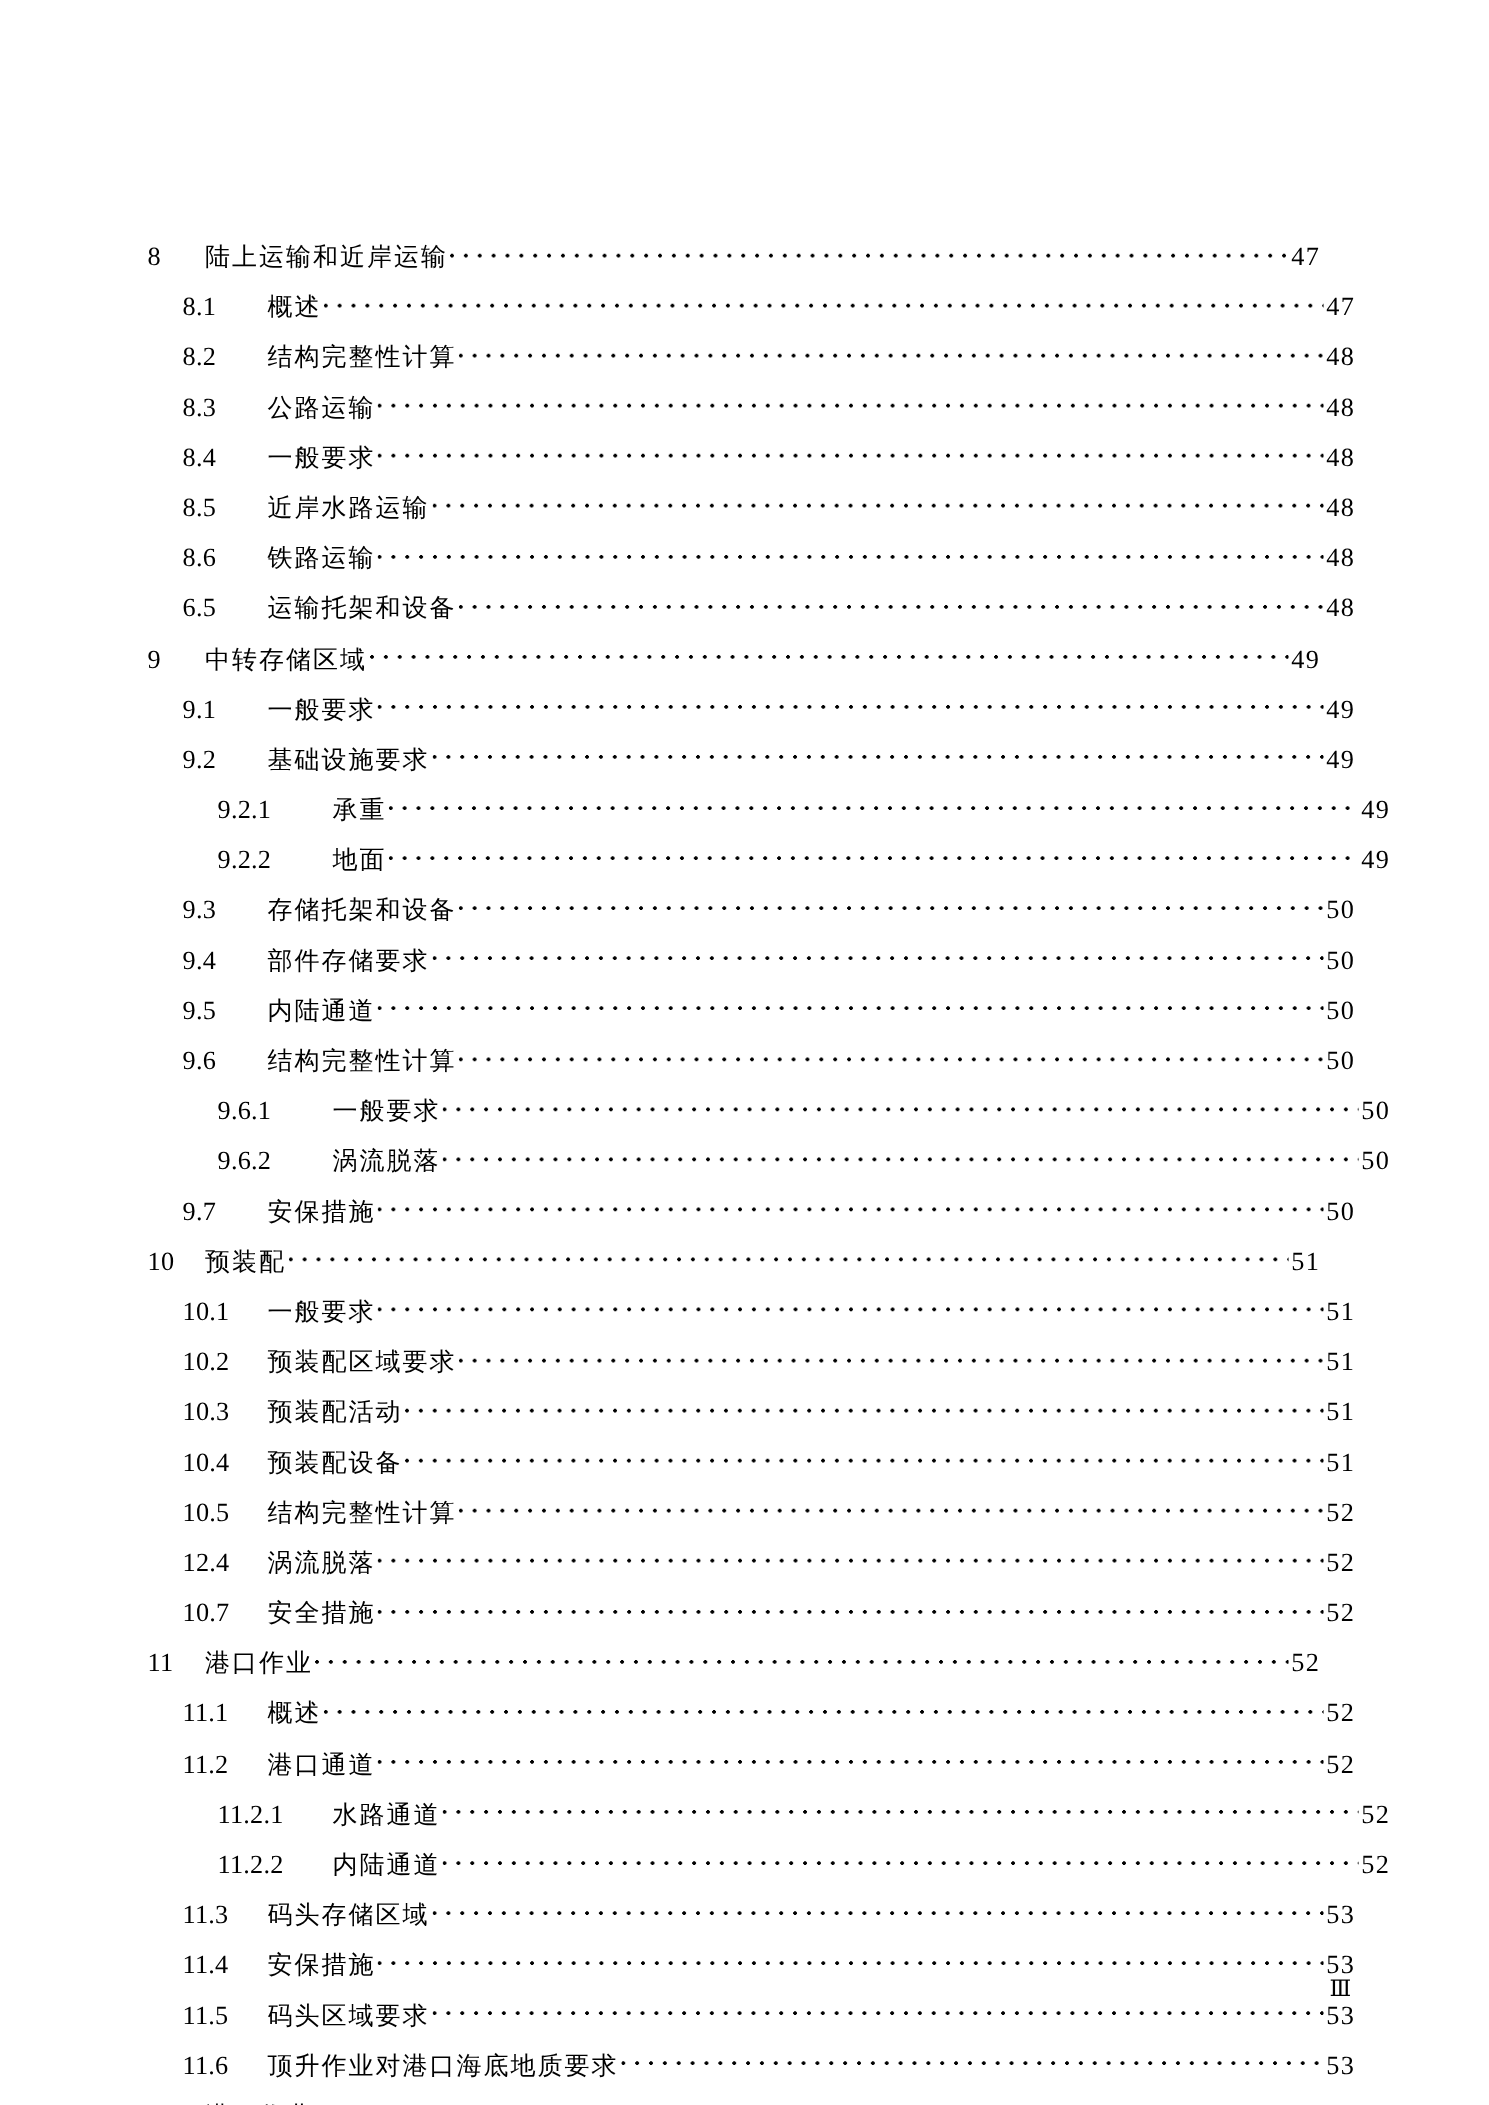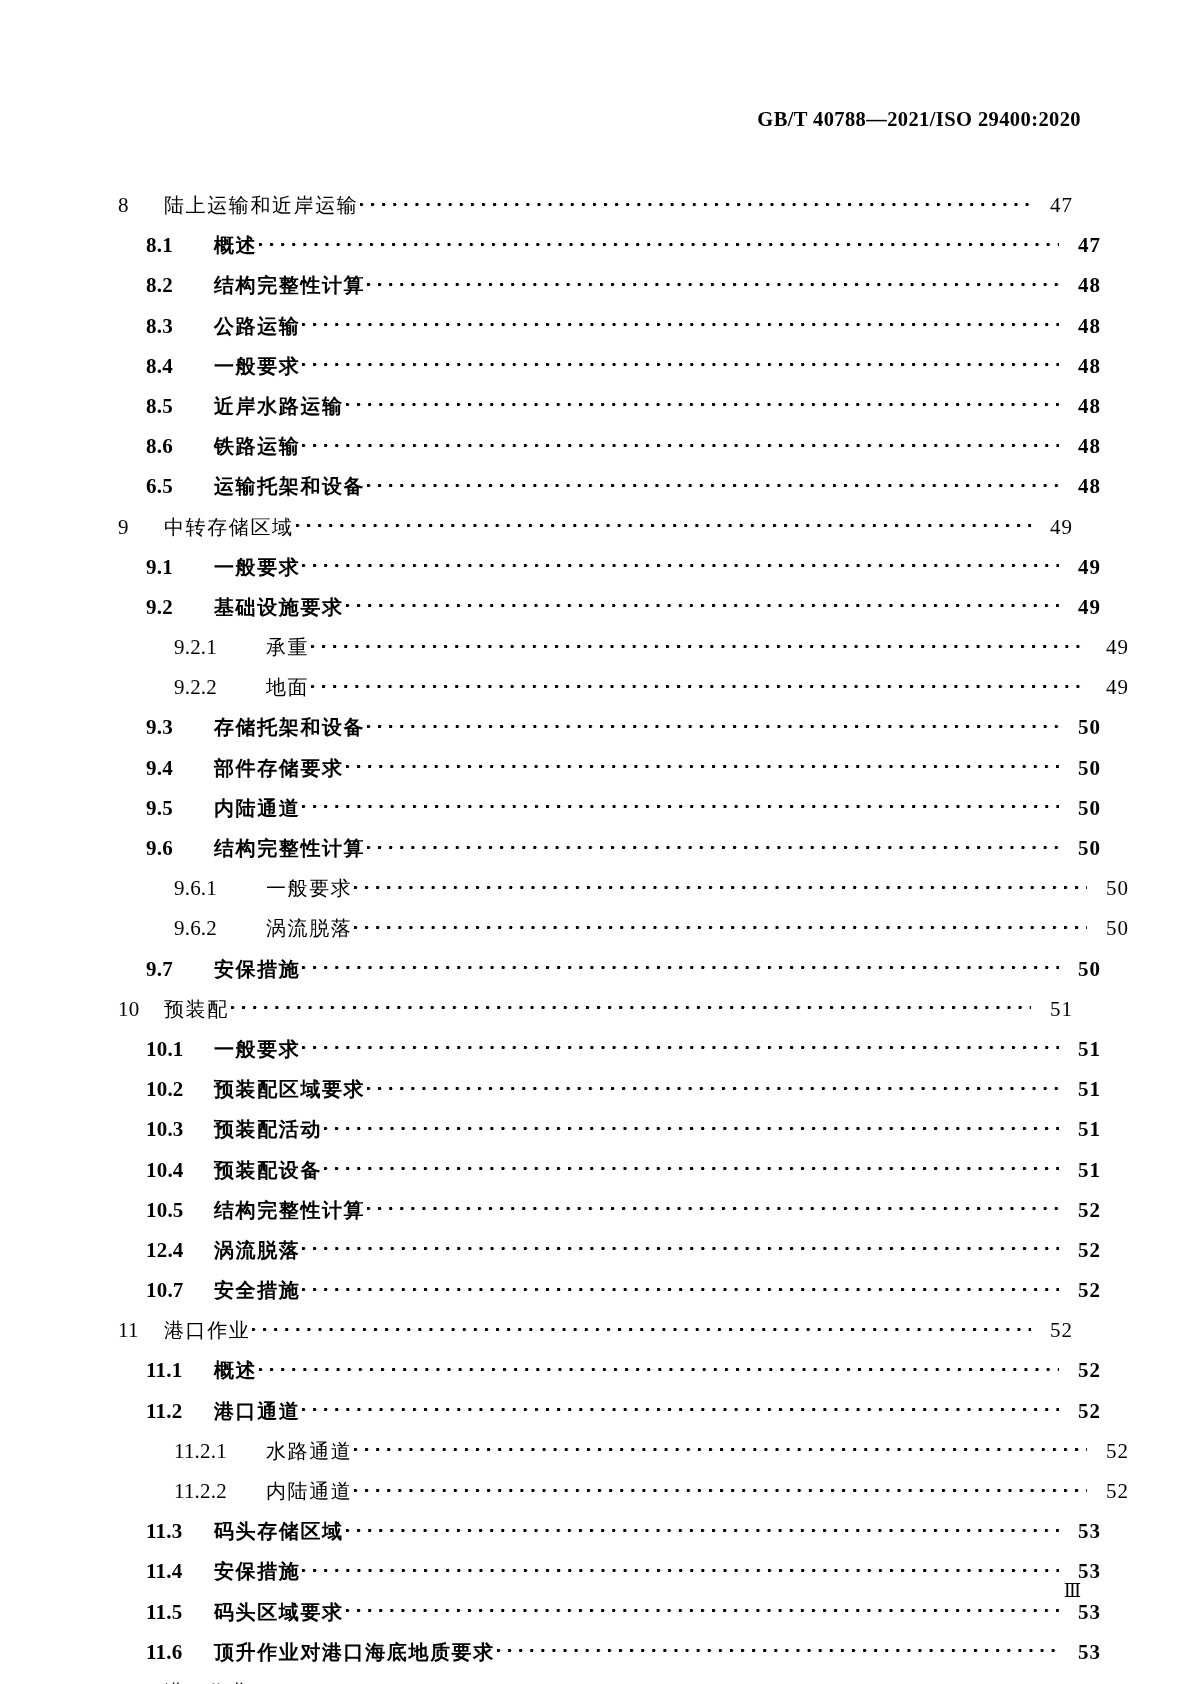--- a/index.html
+++ b/index.html
@@ -84,52 +84,50 @@
     bottom: 0.30em;
     height: 3.2px;
     background-image: radial-gradient(circle at 1.6px 1.6px, #000 1.55px, rgba(0,0,0,0) 1.7px);
     background-size: 11.1px 3.2px;
     background-repeat: repeat-x;
   }
 
   .toc-page {
     flex: 0 0 auto;
     width: 40px;
-    text-align: right;
     font-family: "Liberation Serif", "DejaVu Serif", serif;
     font-size: 21px;
     letter-spacing: 1px;
     margin-top: 12px;
   }
 
   
   .lvl1 .toc-num { width: 46px; }
   .lvl1 .toc-title { }
 
-  .lvl2 { padding-left: 28px; font-weight: bold; }
+  .lvl2 { padding-left: 28px; }
   .lvl2 .toc-num { width: 68px; }
 
   .lvl3 { padding-left: 56px; }
   .lvl3 .toc-num { width: 92px; }
 
   
   .page-folio {
     position: absolute;
     bottom: 82px;
     right: 110px;
     font-family: "Liberation Serif", "DejaVu Serif", serif;
     font-size: 18px;
   }
 </style>
 </head>
 <body>
 
 <div class="page">
 
-  <div class="doc-header">GB/T 40788—2021/ISO 29400:2020</div>
 
   <div class="toc" id="toc-root">
       <div class="toc-row lvl1">
         <span class="toc-num">8</span>
         <span class="toc-title">陆上运输和近岸运输</span>
         <span class="toc-leader"></span>
         <span class="toc-page">47</span>
       </div>
       <div class="toc-row lvl2">
         <span class="toc-num">8.1</span>

